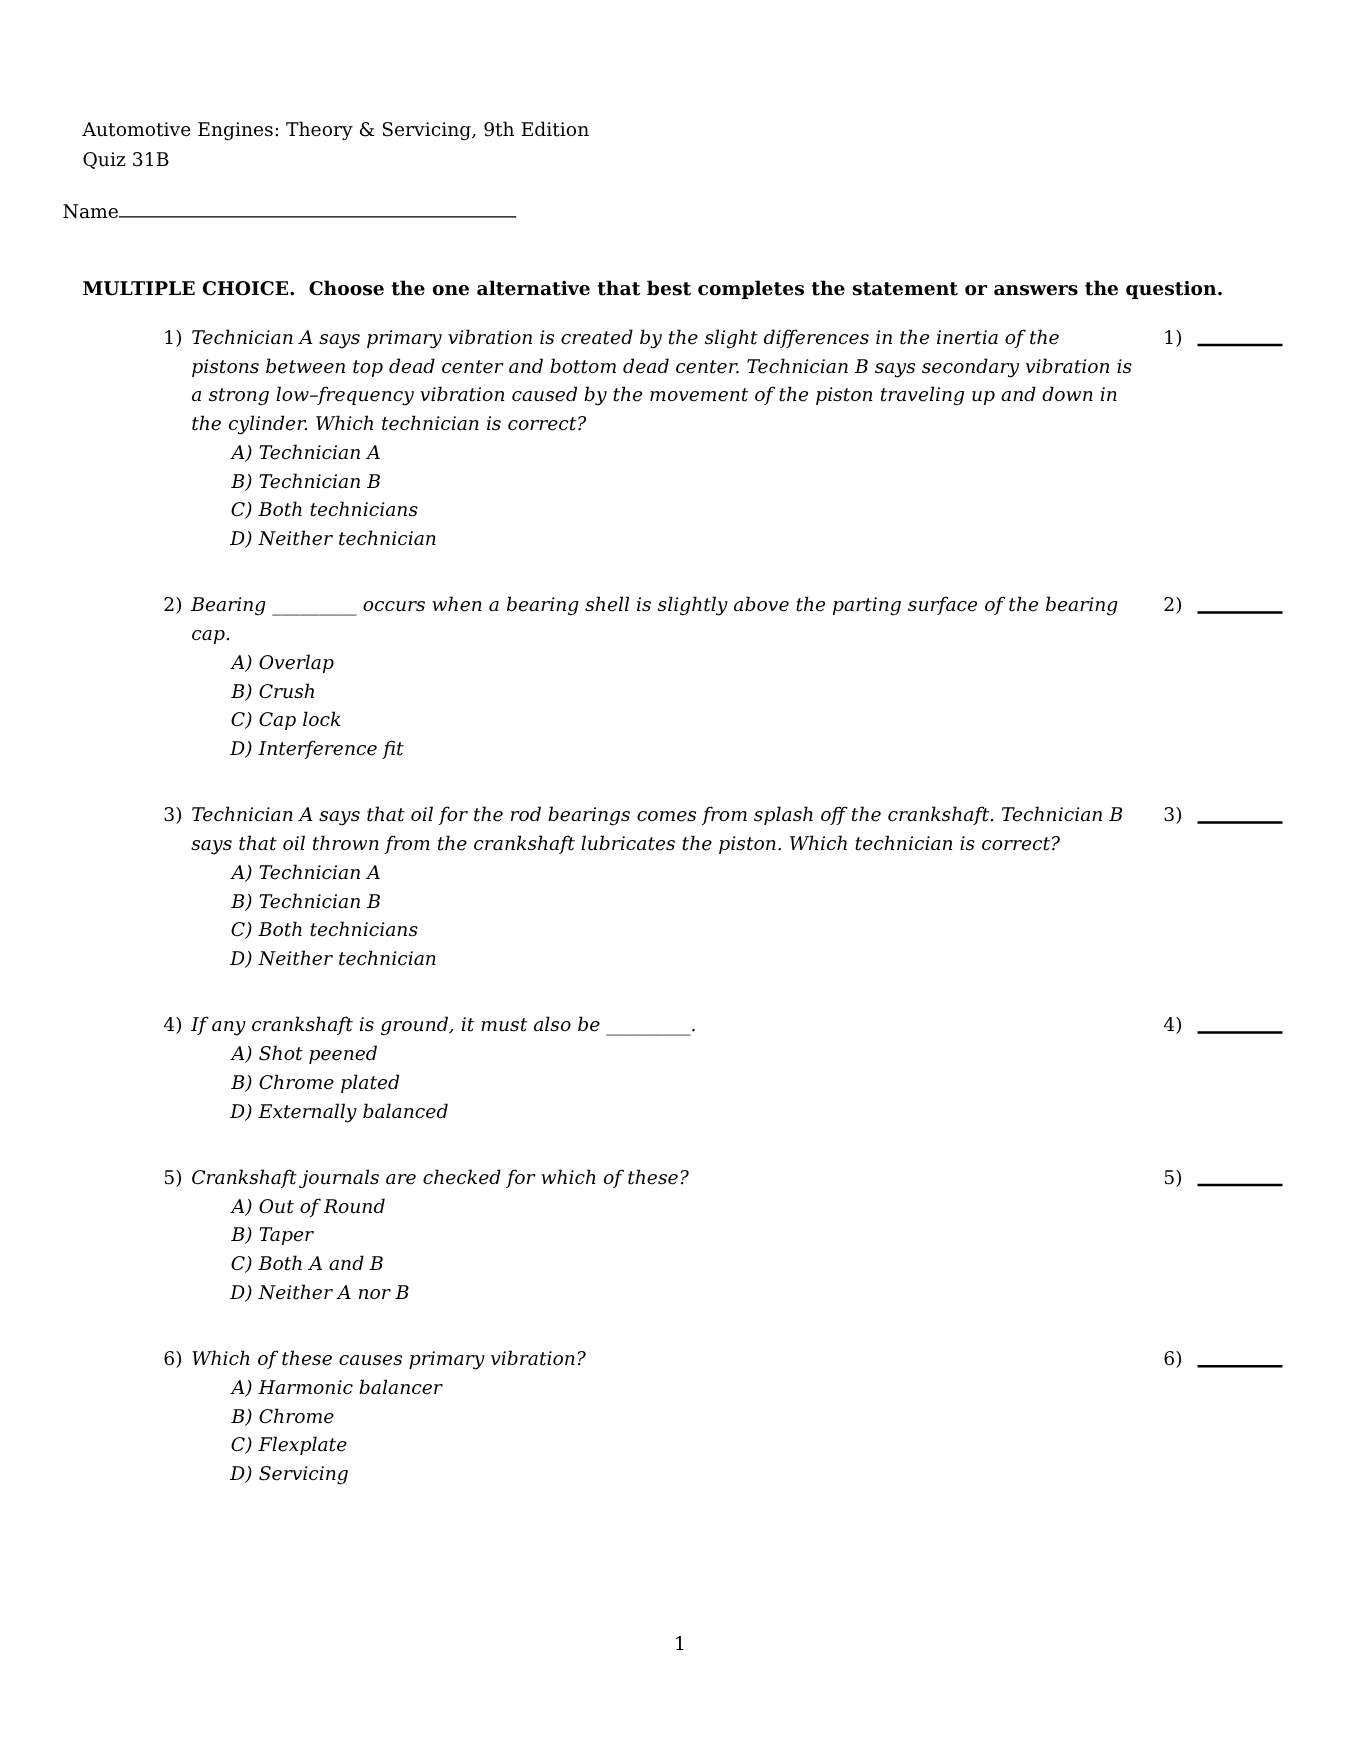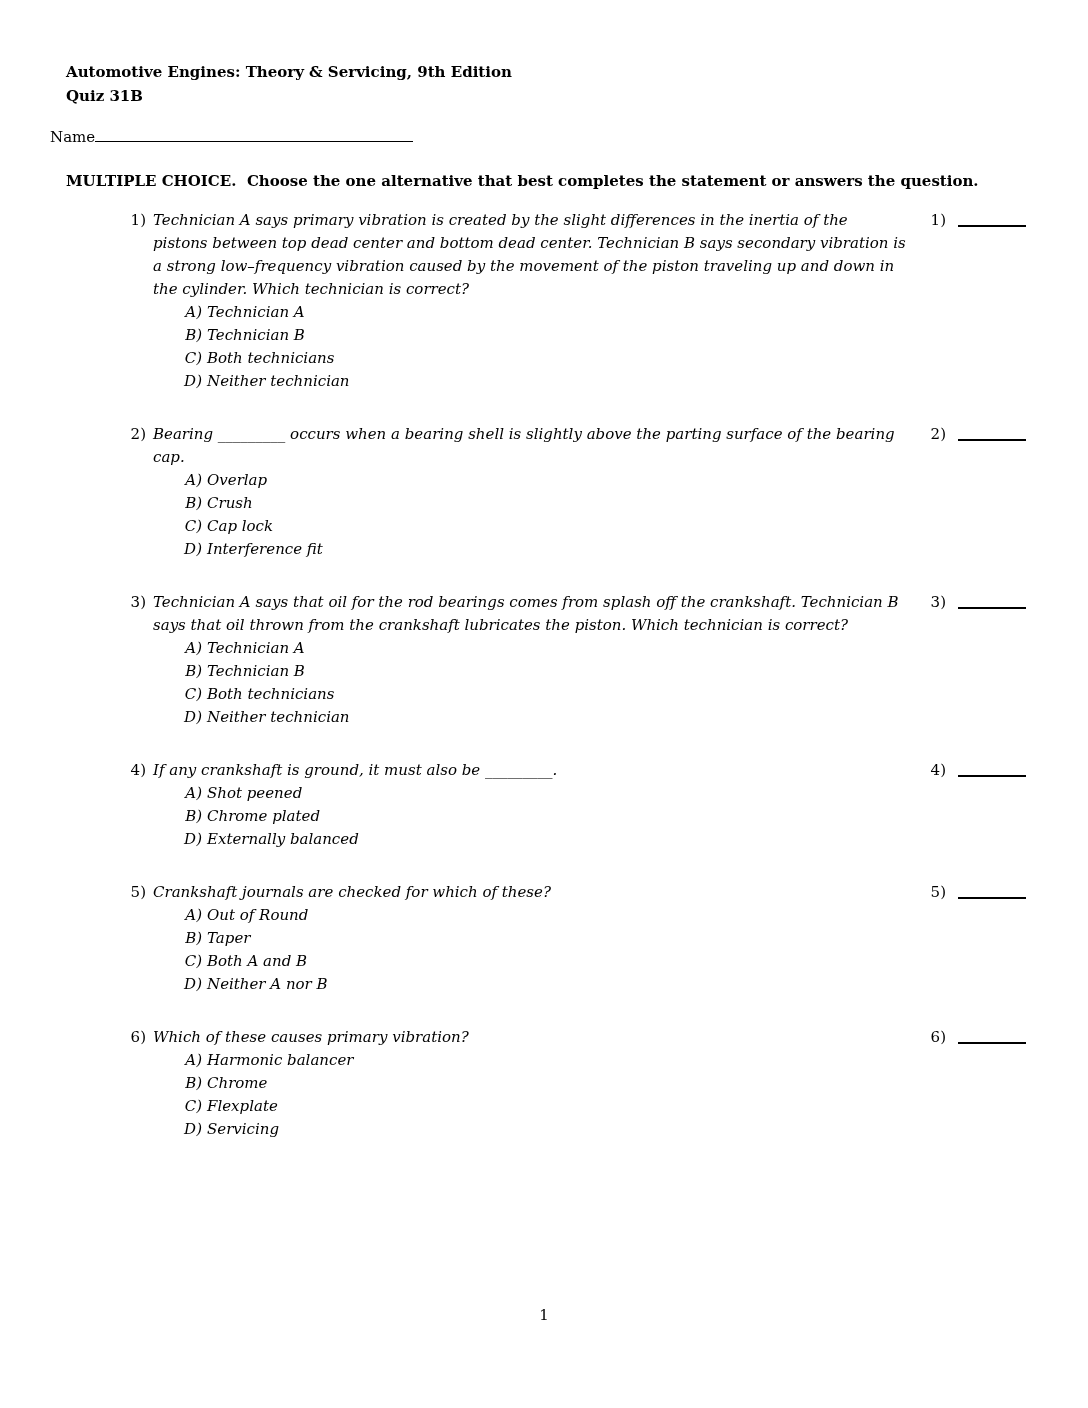--- a/index.html
+++ b/index.html
@@ -16,43 +16,42 @@
     color: #000000;
   }
   .page {
     position: relative;
     width: 1088px;
     height: 1408px;
     background: #ffffff;
     overflow: hidden;
   }
   .header {
-    padding-top: 60px;
+    padding-top: 92px;
     margin-left: 66px;
     margin-right: 60px;
     line-height: 24px;
-    font-weight: bold;
   }
   .name-row {
     margin-left: 50px;
     margin-top: 16px;
     line-height: 24px;
     white-space: nowrap;
   }
   .name-blank {
     display: inline-block;
     width: 318px;
     height: 17px;
     border-bottom: 1px solid #000;
     vertical-align: baseline;
   }
   .instructions {
     margin-left: 66px;
     margin-right: 56px;
-    margin-top: 20px;
+    margin-top: 38px;
     font-weight: bold;
     line-height: 24px;
     white-space: pre-wrap;
   }
   .questions {
     margin-top: 16px;
     margin-left: 126px;
     margin-right: 62px;
   }
   .question-row {

